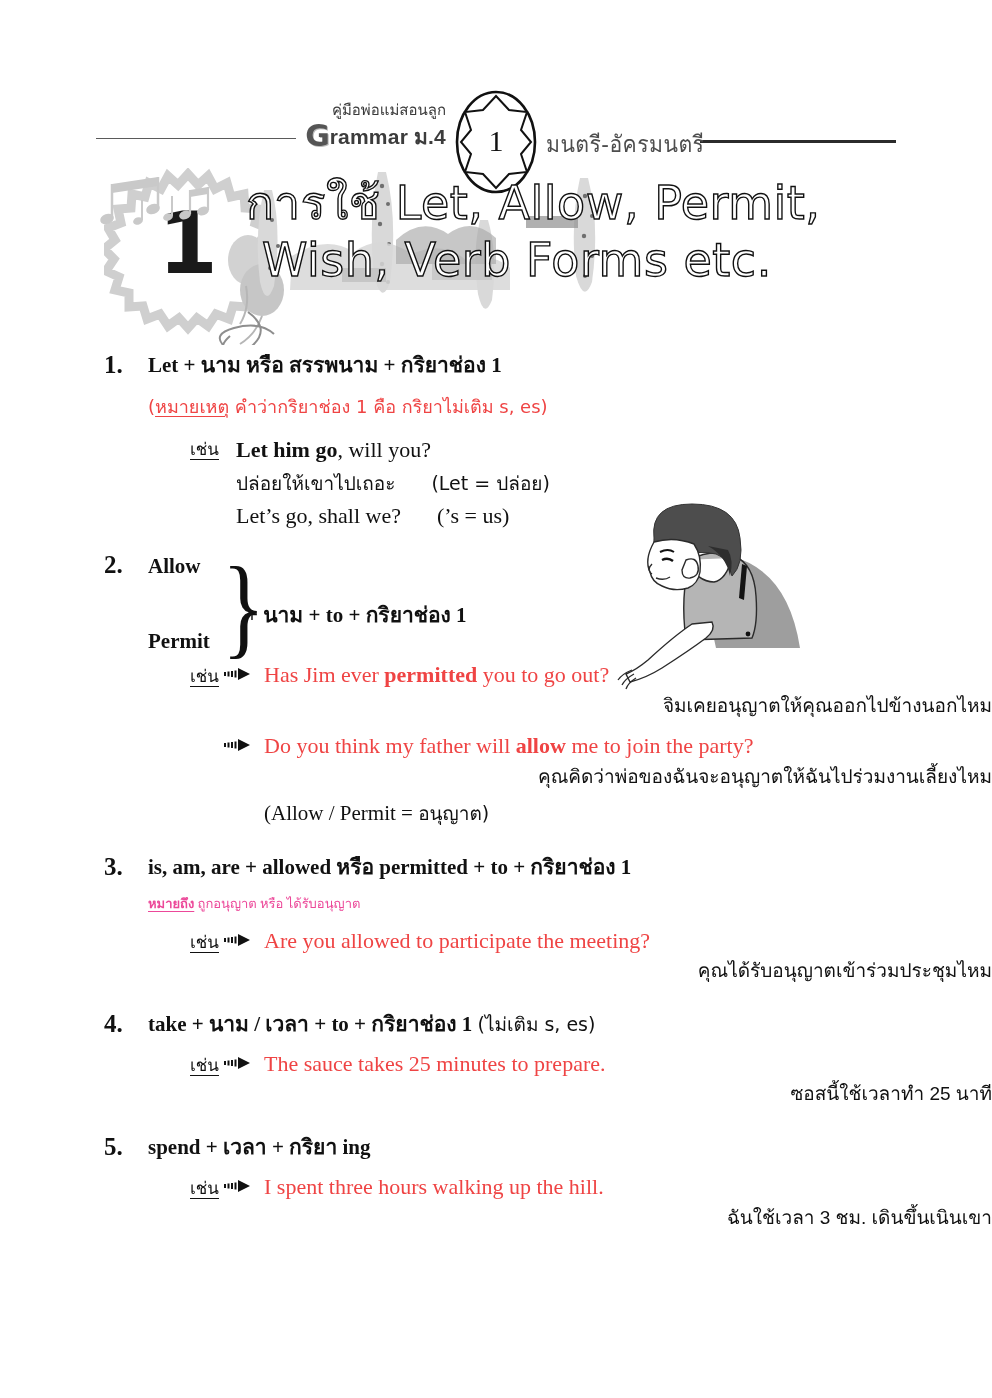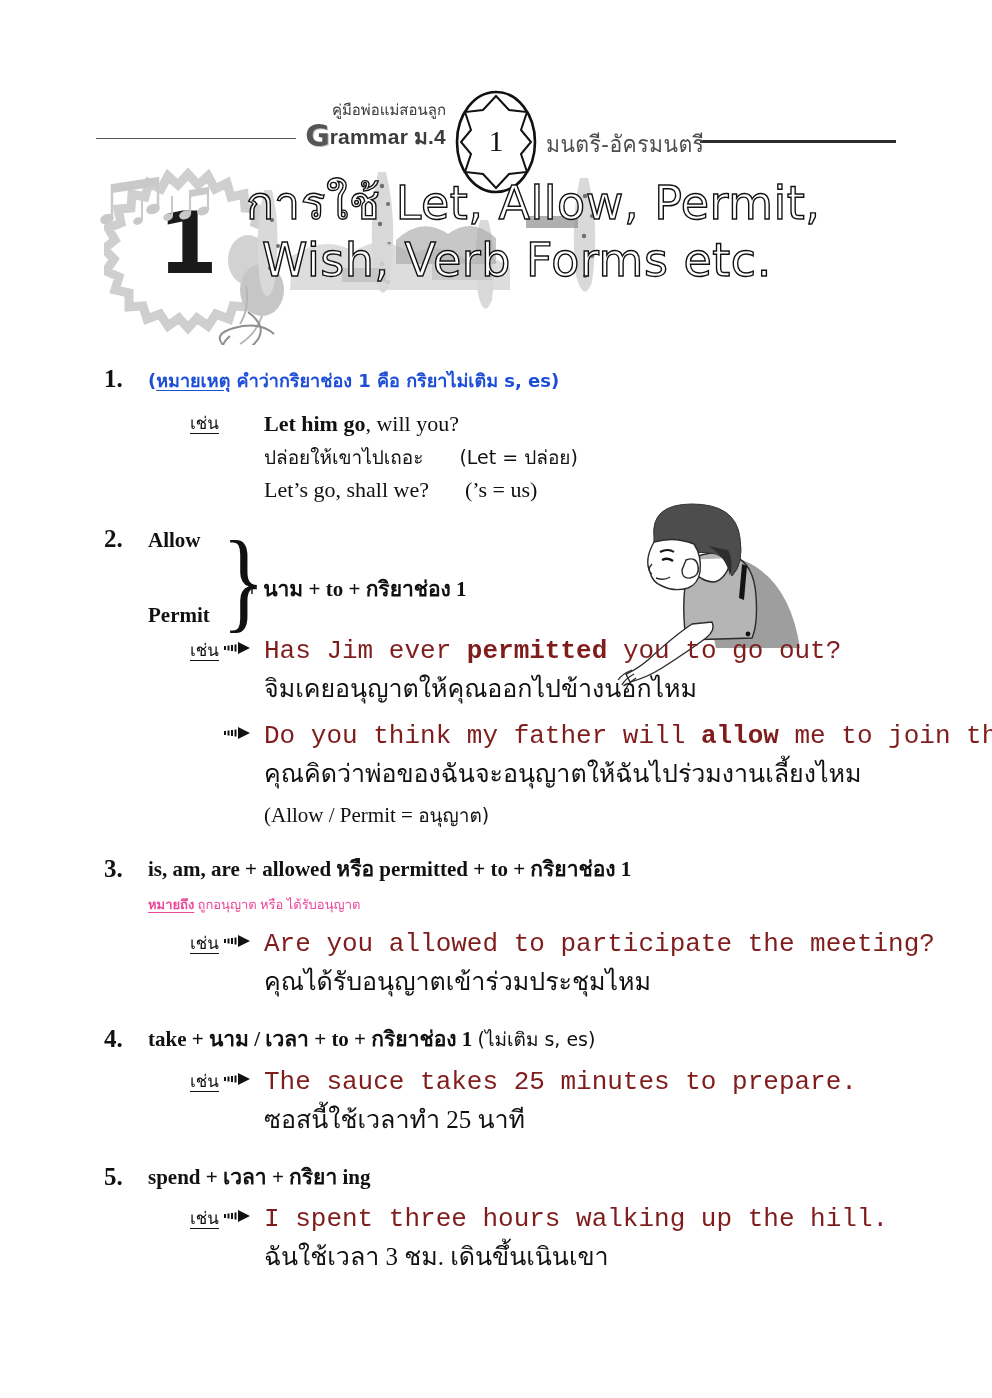--- a/index.html
+++ b/index.html
@@ -206,23 +206,22 @@
     font-weight: normal;
     font-size: 19px;
     color: #111;
   }
 
   .note-line {
     margin-left: 148px;
     margin-top: 14px;
     font-family: "DejaVu Sans", sans-serif;
     font-size: 18px;
-    color: #1d4ed8;
-    white-space: nowrap;
-    font-weight: bold;
+    color: #ef4444;
+    white-space: nowrap;
   }
   .note-line .u { text-decoration: underline; text-underline-offset: 3px; }
 
   .means-line {
     margin-left: 148px;
     margin-top: 12px;
     font-family: Liberation Serif, serif;
     font-size: 13px;
     color: #ec4899;
     white-space: nowrap;
@@ -255,46 +254,47 @@
   .ex-item { position: relative; margin-bottom: 2px; }
   .ex-item + .ex-item { margin-top: 12px; }
   .arrow-bullet {
     position: absolute;
     left: -40px;
     top: 8px;
     width: 26px;
     height: 12px;
   }
   .ex-en {
-    font-family: Liberation Mono, monospace;
-    font-size: 26px;
+    font-family: Liberation Serif, serif;
+    font-size: 22px;
     line-height: 1.34;
-    color: #7f1d1d;
+    color: #ef4444;
     white-space: nowrap;
   }
   .ex-en b { font-weight: bold; }
   .ex-th {
-    font-family: Liberation Serif, serif;
-    font-size: 25px;
+    font-family: Liberation Sans, sans-serif;
+    font-size: 19px;
     line-height: 1.45;
     color: #111;
     margin-top: 2px;
     white-space: nowrap;
+    text-align: right;
   }
   .ex-paren {
     font-family: "Liberation Serif", serif;
     font-size: 21px;
     color: #111;
     margin-top: 8px;
     white-space: nowrap;
   }
   .ex-paren .thai { font-family: "DejaVu Sans", sans-serif; font-size: 19px; }
 
   
-  .plain-lines { margin-left: 72px; }
+  .plain-lines { margin-left: 44px; }
   .plain-line {
     font-family: "Liberation Serif", serif;
     font-size: 22px;
     line-height: 1.5;
     color: #111;
     white-space: nowrap;
   }
   .plain-line .thai { font-family: "DejaVu Sans", sans-serif; font-size: 19px; }
   .plain-line .gloss { display: inline-block; margin-left: 36px; }
 
@@ -490,20 +490,21 @@
 
       <circle cx="136" cy="136" r="2.4" fill="#111"></circle>
     </svg>
   </div>
 
   <div id="content">
 
     <div class="rule-block">
       <div class="rule-head">
         <span class="rule-num">1.</span>
+        <span class="head-text">Let + นาม หรือ สรรพนาม + กริยาช่อง 1</span>
       </div>
 
       <div class="note-line">
         <span>(</span><span class="u">หมายเหตุ</span><span> คำว่ากริยาช่อง 1 คือ กริยาไม่เติม s, es)</span>
       </div>
 
       <div class="ex-group">
         <span class="ex-label">เช่น</span>
         <div class="plain-lines">
           <div class="plain-line">

